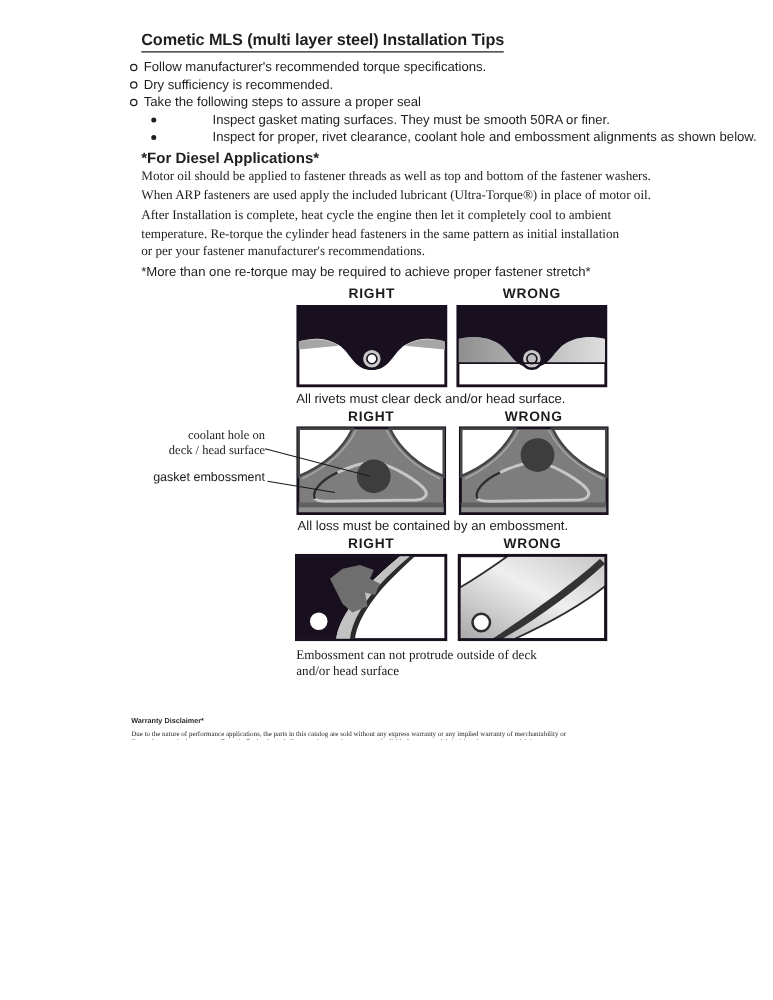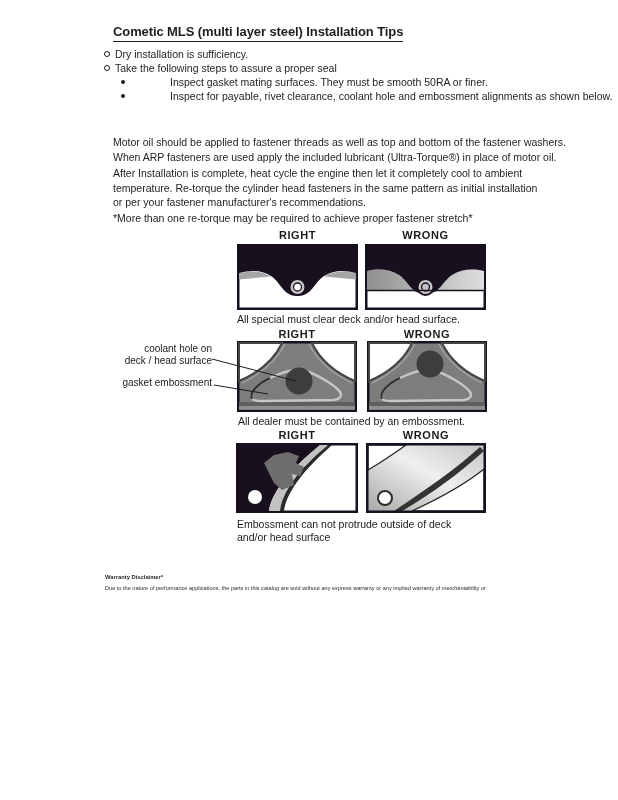--- a/index.html
+++ b/index.html
@@ -1,21 +1,21 @@
 <!DOCTYPE html>
 <html><head>
 <meta charset="utf-8">
 <style>
   html,body{margin:0;padding:0;background:#ffffff;}
   .page{
     position:relative;width:618px;height:592px;background:#ffffff;
     font-family:"Liberation Sans", sans-serif;color:#1e1e1e;overflow:hidden;
   }
   .abs{position:absolute;}
-  .pre{white-space:pre-line;}
+  .pre{white-space:pre-line;font-family:Liberation Serif, serif;}
 
   .main-title{
     left:113px;top:24px;font-size:13px;font-weight:bold;
     border-bottom:1.6px solid #1e1e1e;padding-bottom:2px;letter-spacing:-0.1px;
   }
 
   .tips{left:104px;top:47px;font-size:10.5px;line-height:14px;}
   .b-row{display:flex;align-items:flex-start;}
   .ring{flex:0 0 auto;width:4px;height:4px;border:1px solid #1e1e1e;border-radius:50%;margin:4px 5px 0 0;}
   .dot{flex:0 0 auto;width:4px;height:4px;background:#1e1e1e;border-radius:50%;margin:4.5px 5px 0 0;}
@@ -38,36 +38,41 @@
 </head>
 <body>
 
 <div class="page">
 
   <div class="abs main-title">Cometic MLS (multi layer steel) Installation Tips</div>
 
   <div class="abs tips">
     <div class="b-row">
       <span class="ring"></span>
-      <span>Dry installation is sufficiency.</span>
+      <span>Follow manufacturer's recommended torque specifications.</span>
+    </div>
+    <div class="b-row">
+      <span class="ring"></span>
+      <span>Dry sufficiency is recommended.</span>
     </div>
     <div class="b-row">
       <span class="ring"></span>
       <span>Take the following steps to assure a proper seal</span>
     </div>
     <div class="b-row sub">
       <span class="dot"></span>
       <span>Inspect gasket mating surfaces.  They must be smooth 50RA or finer.</span>
     </div>
     <div class="b-row sub">
       <span class="dot"></span>
-      <span>Inspect for payable, rivet clearance, coolant hole and embossment alignments as shown below.</span>
+      <span>Inspect for proper, rivet clearance, coolant hole and embossment alignments as shown below.</span>
     </div>
   </div>
 
+  <div class="abs diesel-h">*For Diesel Applications*</div>
   <div class="abs para pre" style="top:135px;">Motor oil should be applied to fastener threads as well as top and bottom of the fastener washers.
 When ARP fasteners are used apply the included lubricant (Ultra-Torque®) in place of motor oil.</div>
   <div class="abs para pre" style="top:166px;">After Installation is complete, heat cycle the engine then let it completely cool to ambient
 temperature. Re-torque the cylinder head fasteners in the same pattern as initial installation
 or per your fastener manufacturer's recommendations.</div>
   <div class="abs para" style="top:211px;">*More than one re-torque may be required to achieve proper fastener stretch*</div>
 
   <div class="abs figlabel" style="left:237px;top:229px;width:121px;">RIGHT</div>
   <div class="abs figlabel" style="left:365px;top:229px;width:121px;">WRONG</div>
 
@@ -89,21 +94,21 @@
     </defs>
     <rect x="1.25" y="1.25" width="118.5" height="63.5" fill="#ffffff" stroke="#18101f" stroke-width="2.5"></rect>
     <path d="M2,27 C14,24.5 24,25 34,31 C43,37 46,46.5 60.5,46.5 C75,46.5 78,37 87,31 C97,25 107,24.5 119,27 L119,46.5 L2,46.5 Z" fill="url(#g1)"></path>
     <path d="M2,2 L119,2 L119,27 C107,24.5 97,25 87,31 C77,37.5 75,50 60.5,50 C46,50 44,37.5 34,31 C24,25 14,24.5 2,27 Z" fill="#18101f"></path>
     <line x1="2" y1="46.5" x2="119" y2="46.5" stroke="#18101f" stroke-width="1.4"></line>
     <circle cx="60.5" cy="43" r="8" fill="#c8c8c8" stroke="#18101f" stroke-width="2"></circle>
     <circle cx="60.5" cy="43" r="4" fill="#bfbfbf" stroke="#18101f" stroke-width="1.3"></circle>
     <line x1="49" y1="46.5" x2="72" y2="46.5" stroke="#18101f" stroke-width="1.4"></line>
   </svg>
 
-  <div class="abs caption" style="left:237px;top:313px;">All special must clear deck and/or head surface.</div>
+  <div class="abs caption" style="left:237px;top:313px;">All rivets must clear deck and/or head surface.</div>
 
   <div class="abs figlabel" style="left:237px;top:328px;width:120px;">RIGHT</div>
   <div class="abs figlabel" style="left:367px;top:328px;width:120px;">WRONG</div>
 
   <div class="abs ann pre" style="left:100px;top:343px;width:112px;text-align:right;">coolant hole on
 deck / head surface</div>
   <div class="abs ann" style="left:88px;top:377px;width:124px;">gasket embossment</div>
 
   <svg class="abs diag" style="left:237px;top:341px;" width="120" height="71" viewBox="0 0 120 71">
     <rect x="1.25" y="1.25" width="117.5" height="68.5" fill="#7d7d7d" stroke="#18101f" stroke-width="2.5"></rect>
@@ -129,21 +134,21 @@
     <path d="M15,58 C12,52 20,43 33,37 C47,30.5 60,27.5 67,29.5 C80,33 99,45 103,51 C105.5,55 103,58.5 96,59 L25,60 C19,60 16.5,59.5 15,58 Z" fill="none" stroke="#c6c6c6" stroke-width="2.4"></path>
     <path d="M15,58 C12,52 20,43 33,37" fill="none" stroke="#2f2f2f" stroke-width="2.2"></path>
     <circle cx="63" cy="23" r="13.5" fill="#3d3d3d"></circle>
   </svg>
 
   <svg class="abs" style="left:205px;top:350px;" width="110" height="55" viewBox="0 0 110 55">
     <line x1="7" y1="9" x2="91" y2="31" stroke="#1b1b1b" stroke-width="1"></line>
     <line x1="9" y1="35" x2="63" y2="44" stroke="#1b1b1b" stroke-width="1"></line>
   </svg>
 
-  <div class="abs caption" style="left:238px;top:415px;">All dealer must be contained by an embossment.</div>
+  <div class="abs caption" style="left:238px;top:415px;">All loss must be contained by an embossment.</div>
 
   <div class="abs figlabel" style="left:236px;top:429px;width:122px;">RIGHT</div>
   <div class="abs figlabel" style="left:366px;top:429px;width:120px;">WRONG</div>
 
   <svg class="abs diag" style="left:236px;top:443px;" width="122" height="70" viewBox="0 0 122 70">
     <rect x="1.25" y="1.25" width="119.5" height="67.5" fill="#ffffff" stroke="#18101f" stroke-width="2.5"></rect>
     <path d="M2,2 L84,2 C72,12 56,26 46,40 C38,51 34,60 33,68 L2,68 Z" fill="#18101f"></path>
     <path d="M84,2 C72,12 56,26 46,40 C38,51 34,60 33,68 L44,68 C45,58 50,48 57,38 C66,25 80,12 92,2 Z" fill="#c2c2c2"></path>
     <path d="M92,2 C80,12 66,25 57,38 C50,48 45,58 44,68 L48,68 C49,59 54,49 61,39 C70,26 84,13 96,2 Z" fill="#2b2b2b"></path>
     <path d="M38,12 L52,9 L63,13 L60,20 L68,24 L64,33 L56,31 L58,42 L46,47 L38,40 L33,30 L28,20 Z" fill="#6e6e6e"></path>

